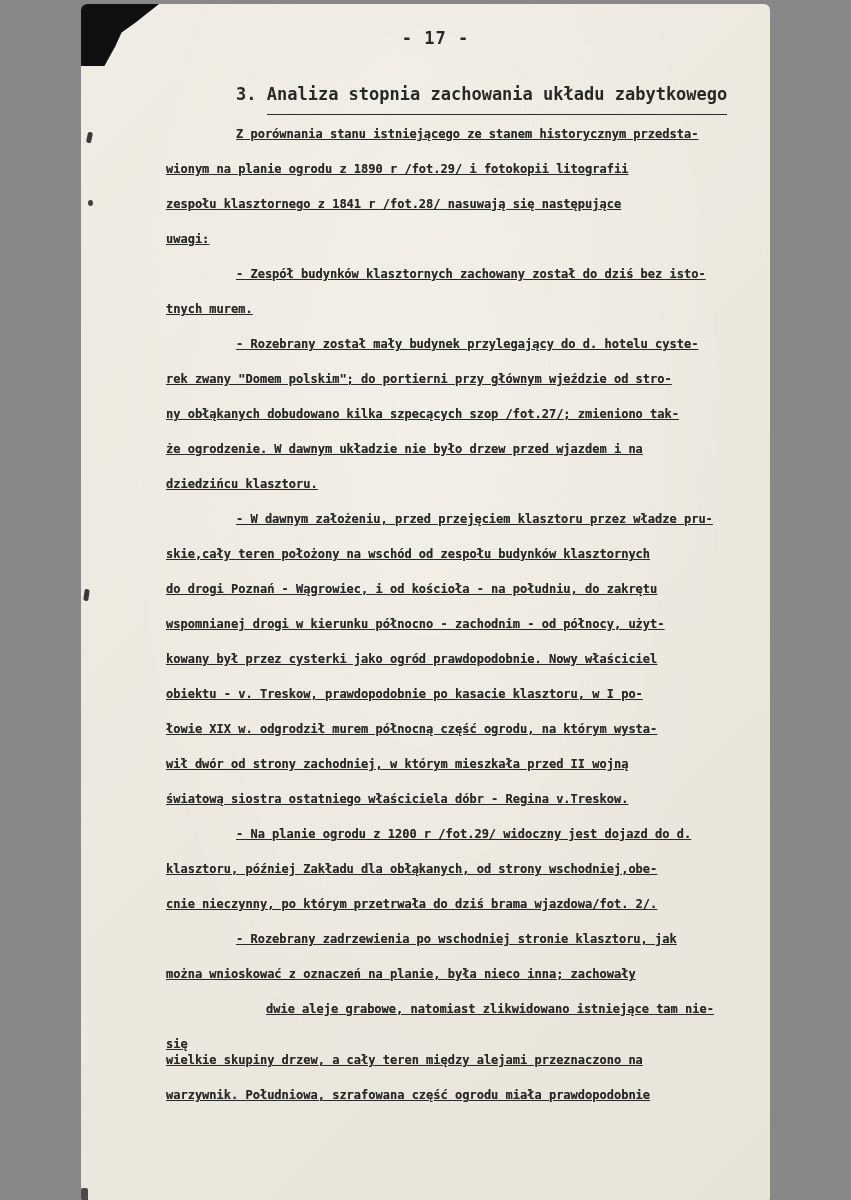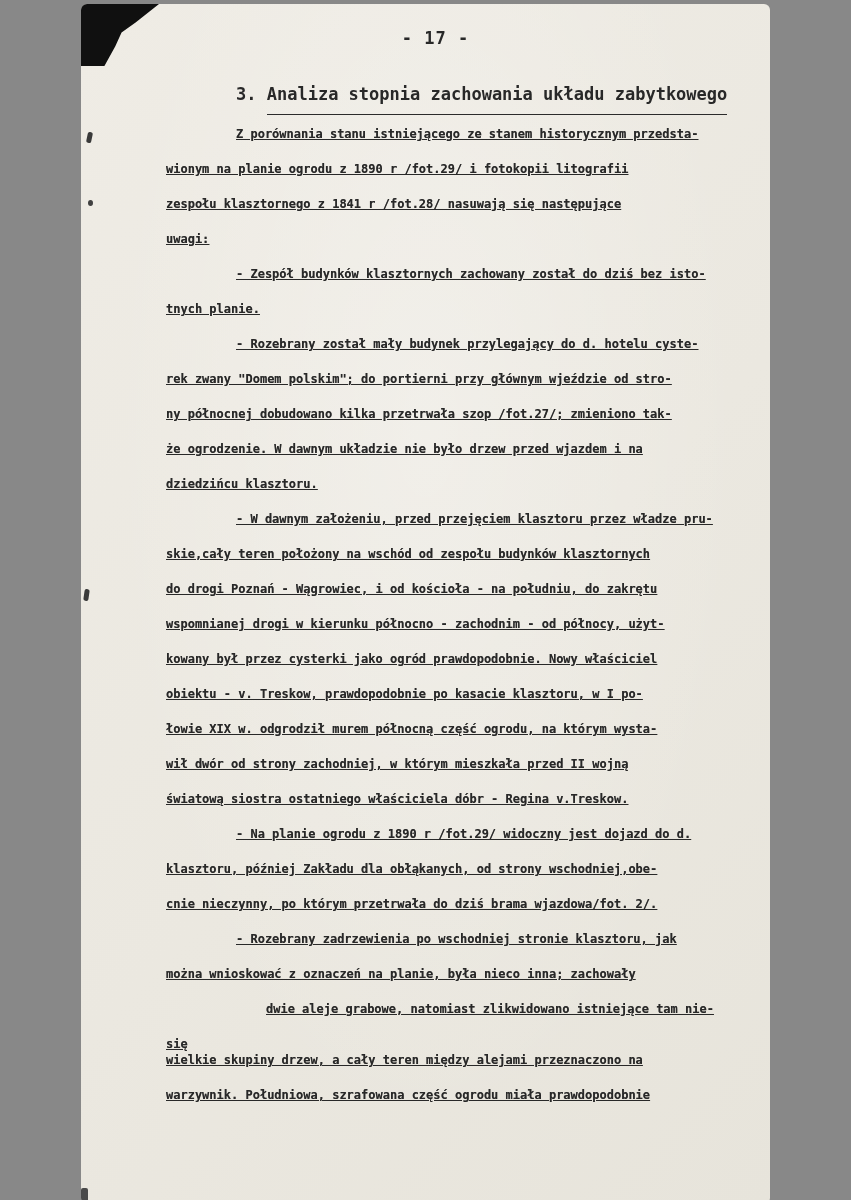--- a/index.html
+++ b/index.html
@@ -88,36 +88,36 @@
   <div class="pagenum">- 17 -</div>
 
   <div class="heading-line"><span>3. </span><span class="underlined">Analiza stopnia zachowania układu zabytkowego</span></div>
 
   <div class="doc-body">
       <div class="line ind1">Z porównania stanu istniejącego ze stanem historycznym przedsta-</div>
       <div class="line ind0">wionym na planie ogrodu z 1890 r /fot.29/ i fotokopii litografii</div>
       <div class="line ind0">zespołu klasztornego z 1841 r /fot.28/ nasuwają się następujące</div>
       <div class="line ind0">uwagi:</div>
       <div class="line ind1">- Zespół budynków klasztornych zachowany został do dziś bez isto-</div>
-      <div class="line ind0">tnych planie.</div>
+      <div class="line ind0">tnych murem.</div>
       <div class="line ind1">- Rozebrany został mały budynek przylegający do d. hotelu cyste-</div>
       <div class="line ind0">rek zwany "Domem polskim"; do portierni przy głównym wjeździe od stro-</div>
-      <div class="line ind0">ny północnej dobudowano kilka przetrwała szop /fot.27/; zmieniono tak-</div>
+      <div class="line ind0">ny obłąkanych dobudowano kilka szpecących szop /fot.27/; zmieniono tak-</div>
       <div class="line ind0">że ogrodzenie. W dawnym układzie nie było drzew przed wjazdem i na</div>
       <div class="line ind0">dziedzińcu klasztoru.</div>
       <div class="line ind1">- W dawnym założeniu, przed przejęciem klasztoru przez władze pru-</div>
       <div class="line ind0">skie,cały teren położony na wschód od zespołu budynków klasztornych</div>
       <div class="line ind0">do drogi Poznań - Wągrowiec, i od kościoła - na południu, do zakrętu</div>
       <div class="line ind0">wspomnianej drogi w kierunku północno - zachodnim - od północy, użyt-</div>
       <div class="line ind0">kowany był przez cysterki jako ogród prawdopodobnie. Nowy właściciel</div>
       <div class="line ind0">obiektu - v. Treskow, prawdopodobnie po kasacie klasztoru, w I po-</div>
       <div class="line ind0">łowie XIX w. odgrodził murem północną część ogrodu, na którym wysta-</div>
       <div class="line ind0">wił dwór od strony zachodniej, w którym mieszkała przed II wojną</div>
       <div class="line ind0">światową siostra ostatniego właściciela dóbr - Regina v.Treskow.</div>
-      <div class="line ind1">- Na planie ogrodu z 1890 r /fot.29/ widoczny jest dojazd do d.</div>
+      <div class="line ind1">- Na planie ogrodu z 1200 r /fot.29/ widoczny jest dojazd do d.</div>
       <div class="line ind0">klasztoru, później Zakładu dla obłąkanych, od strony wschodniej,obe-</div>
       <div class="line ind0">cnie nieczynny, po którym przetrwała do dziś brama wjazdowa/fot. 2/.</div>
       <div class="line ind1">- Rozebrany zadrzewienia po wschodniej stronie klasztoru, jak</div>
       <div class="line ind0">można wnioskować z oznaczeń na planie, była nieco inna; zachowały</div>
       <div class="line ind2">dwie aleje grabowe, natomiast zlikwidowano istniejące tam nie-</div>
       <div class="line ind0 tight">się</div>
       <div class="line ind0">wielkie skupiny drzew, a cały teren między alejami przeznaczono na</div>
       <div class="line ind0">warzywnik. Południowa, szrafowana część ogrodu miała prawdopodobnie</div>
     </div>
 

